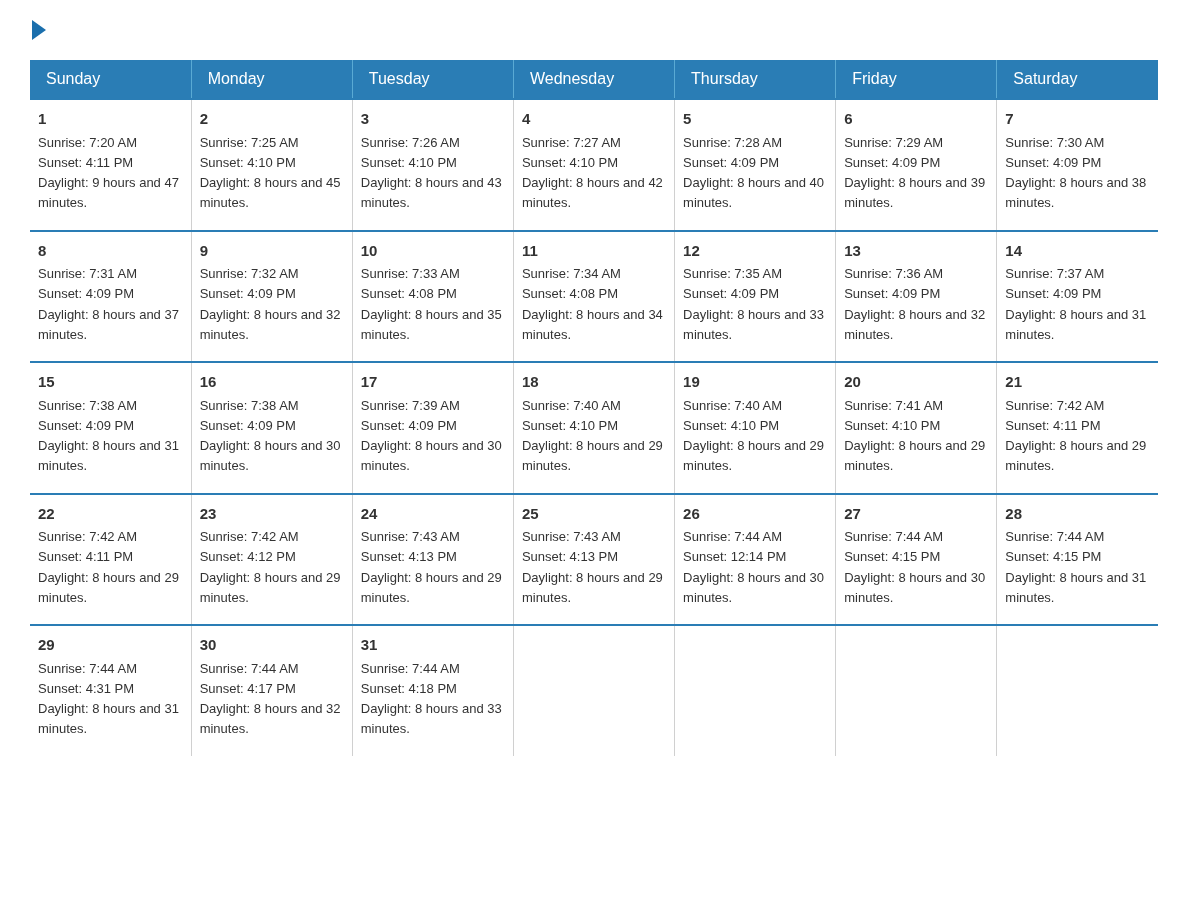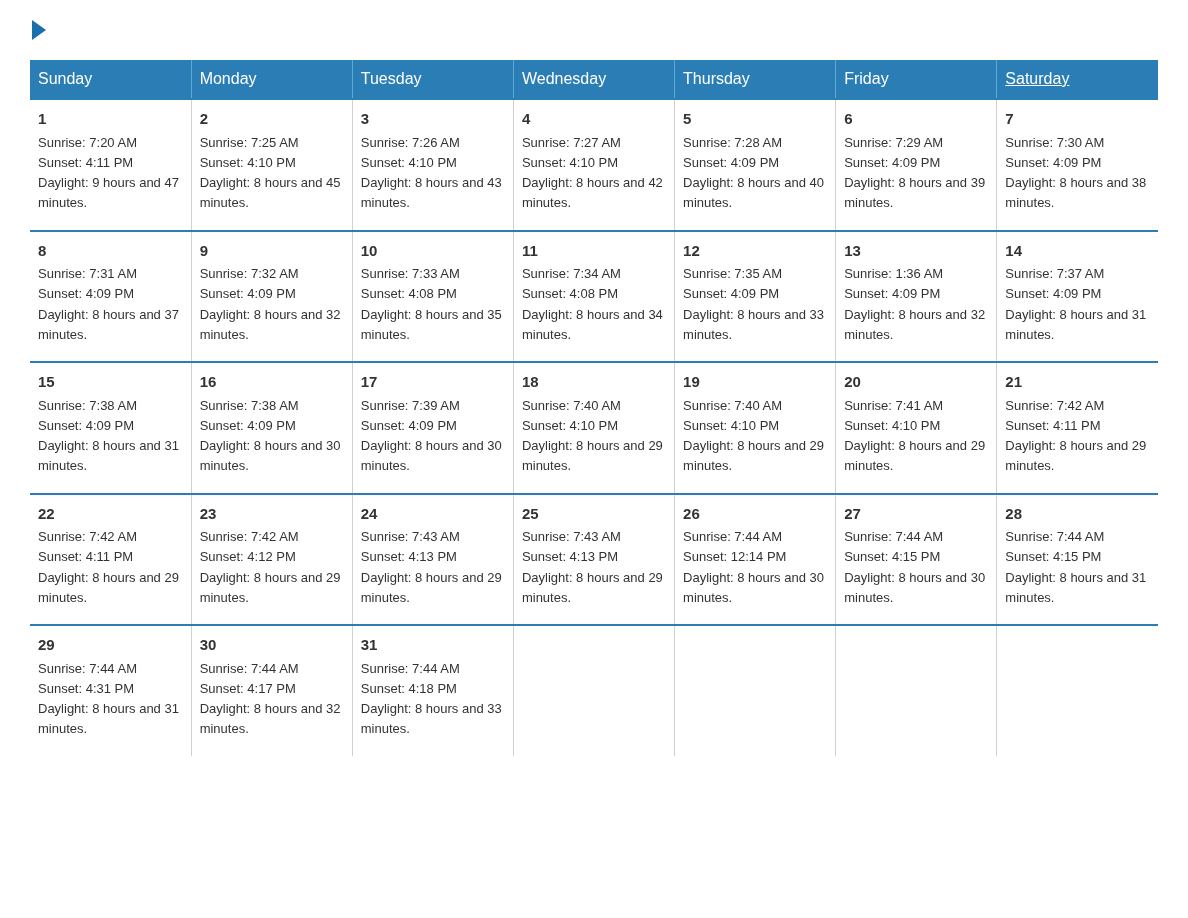--- a/index.html
+++ b/index.html
@@ -60,29 +60,28 @@
       margin-top: 4px;
     }
     table {
       width: 100%;
       border-collapse: collapse;
       table-layout: fixed;
     }
     thead tr th {
       background-color: #2a7db5;
       color: #fff;
-      padding: 10px 8px;
+      padding: 10px 16px;
       text-align: left;
       font-size: 16px;
       font-weight: normal;
       border-right: 1px solid #5aaad4;
     }
     thead tr th:last-child {
       border-right: none;
-      text-decoration: underline;
     }
     tbody tr {
       border-top: 2px solid #2a7db5;
     }
     tbody tr td {
       vertical-align: top;
       padding: 8px 8px 16px 8px;
       font-size: 13.5px;
       color: #333;
       border-right: 1px solid #d0d0d0;
@@ -141,21 +140,21 @@
         <td><span class="day-num">5</span><span class="day-info">Sunrise: 7:28 AM</span><br><span class="day-info">Sunset: 4:09 PM</span><br><span class="day-info">Daylight: 8 hours and 40 minutes.</span></td>
         <td><span class="day-num">6</span><span class="day-info">Sunrise: 7:29 AM</span><br><span class="day-info">Sunset: 4:09 PM</span><br><span class="day-info">Daylight: 8 hours and 39 minutes.</span></td>
         <td><span class="day-num">7</span><span class="day-info">Sunrise: 7:30 AM</span><br><span class="day-info">Sunset: 4:09 PM</span><br><span class="day-info">Daylight: 8 hours and 38 minutes.</span></td>
       </tr>
       <tr>
         <td><span class="day-num">8</span><span class="day-info">Sunrise: 7:31 AM</span><br><span class="day-info">Sunset: 4:09 PM</span><br><span class="day-info">Daylight: 8 hours and 37 minutes.</span></td>
         <td><span class="day-num">9</span><span class="day-info">Sunrise: 7:32 AM</span><br><span class="day-info">Sunset: 4:09 PM</span><br><span class="day-info">Daylight: 8 hours and 32 minutes.</span></td>
         <td><span class="day-num">10</span><span class="day-info">Sunrise: 7:33 AM</span><br><span class="day-info">Sunset: 4:08 PM</span><br><span class="day-info">Daylight: 8 hours and 35 minutes.</span></td>
         <td><span class="day-num">11</span><span class="day-info">Sunrise: 7:34 AM</span><br><span class="day-info">Sunset: 4:08 PM</span><br><span class="day-info">Daylight: 8 hours and 34 minutes.</span></td>
         <td><span class="day-num">12</span><span class="day-info">Sunrise: 7:35 AM</span><br><span class="day-info">Sunset: 4:09 PM</span><br><span class="day-info">Daylight: 8 hours and 33 minutes.</span></td>
-        <td><span class="day-num">13</span><span class="day-info">Sunrise: 1:36 AM</span><br><span class="day-info">Sunset: 4:09 PM</span><br><span class="day-info">Daylight: 8 hours and 32 minutes.</span></td>
+        <td><span class="day-num">13</span><span class="day-info">Sunrise: 7:36 AM</span><br><span class="day-info">Sunset: 4:09 PM</span><br><span class="day-info">Daylight: 8 hours and 32 minutes.</span></td>
         <td><span class="day-num">14</span><span class="day-info">Sunrise: 7:37 AM</span><br><span class="day-info">Sunset: 4:09 PM</span><br><span class="day-info">Daylight: 8 hours and 31 minutes.</span></td>
       </tr>
       <tr>
         <td><span class="day-num">15</span><span class="day-info">Sunrise: 7:38 AM</span><br><span class="day-info">Sunset: 4:09 PM</span><br><span class="day-info">Daylight: 8 hours and 31 minutes.</span></td>
         <td><span class="day-num">16</span><span class="day-info">Sunrise: 7:38 AM</span><br><span class="day-info">Sunset: 4:09 PM</span><br><span class="day-info">Daylight: 8 hours and 30 minutes.</span></td>
         <td><span class="day-num">17</span><span class="day-info">Sunrise: 7:39 AM</span><br><span class="day-info">Sunset: 4:09 PM</span><br><span class="day-info">Daylight: 8 hours and 30 minutes.</span></td>
         <td><span class="day-num">18</span><span class="day-info">Sunrise: 7:40 AM</span><br><span class="day-info">Sunset: 4:10 PM</span><br><span class="day-info">Daylight: 8 hours and 29 minutes.</span></td>
         <td><span class="day-num">19</span><span class="day-info">Sunrise: 7:40 AM</span><br><span class="day-info">Sunset: 4:10 PM</span><br><span class="day-info">Daylight: 8 hours and 29 minutes.</span></td>
         <td><span class="day-num">20</span><span class="day-info">Sunrise: 7:41 AM</span><br><span class="day-info">Sunset: 4:10 PM</span><br><span class="day-info">Daylight: 8 hours and 29 minutes.</span></td>
         <td><span class="day-num">21</span><span class="day-info">Sunrise: 7:42 AM</span><br><span class="day-info">Sunset: 4:11 PM</span><br><span class="day-info">Daylight: 8 hours and 29 minutes.</span></td>

